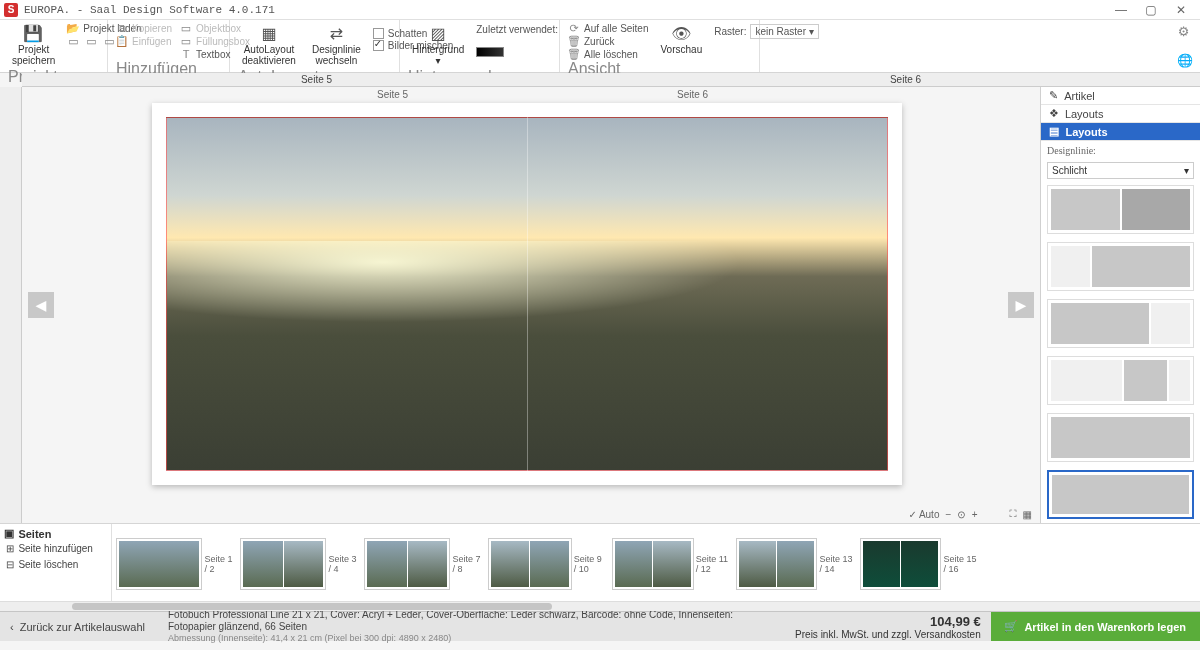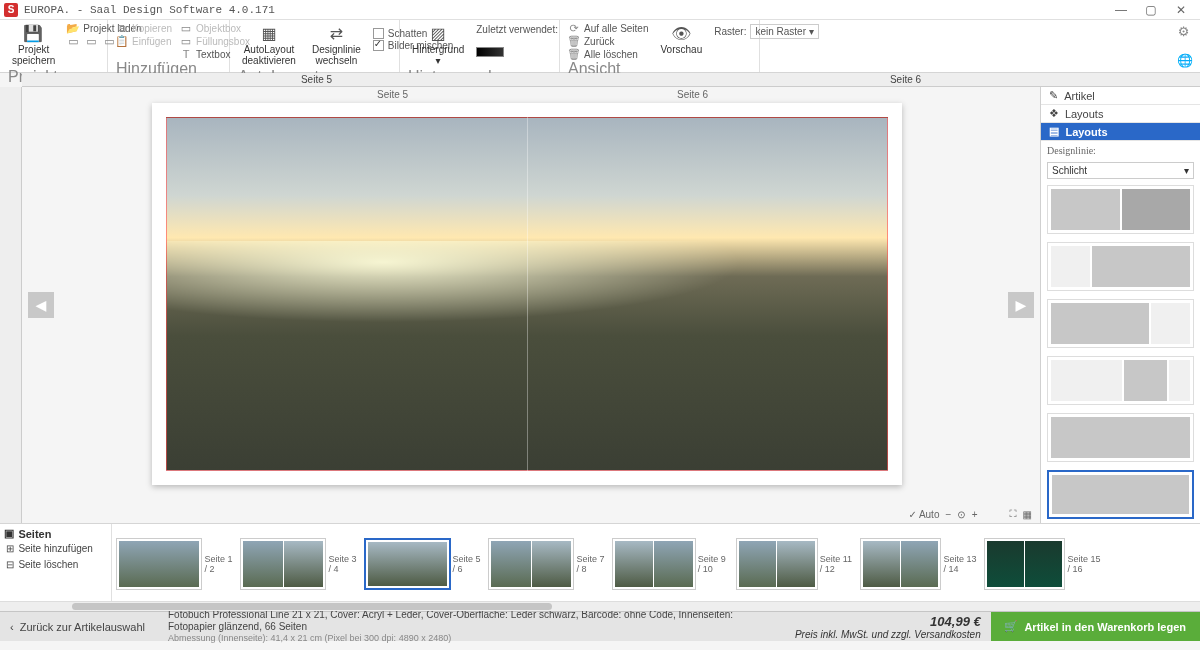--- a/index.html
+++ b/index.html
@@ -63,21 +63,21 @@
 .fs-thumb .ph { flex:1; background:linear-gradient(180deg,#8fa5b5,#5a6b52); }
 .fs-thumb .ph2 { flex:1; background:linear-gradient(180deg,#a7b9c4,#4e5b44); }
 .fs-thumb .ph3 { flex:1; background:linear-gradient(180deg,#1a3a2e,#0e4d3a); }
 .fs-lbl { font-size:9px; color:#666; }
 .hscroll { height:10px; background:#eee; border-top:1px solid #ddd; position:relative; }
 .hscroll .thumb { position:absolute; left:6%; width:40%; top:1px; bottom:1px; background:#c5c5c5; border-radius:4px; }
 .footer { height:30px; background:#e4e4e4; display:flex; align-items:center; border-top:1px solid #c5c5c5; }
 .back { display:flex; align-items:center; gap:6px; padding:0 10px; font-size:11px; color:#444; width:160px; }
 .fdesc { flex:1; padding:2px 8px; font-size:10px; color:#444; line-height:1.2; }
 .fdesc .sub { color:#888; font-size:9px; }
-.fprice { text-align:right; padding:0 10px; font-size:10px;font-style:italic; }
+.fprice { text-align:right; padding:0 10px; font-size:10px; }
 .fprice .amt { font-weight:bold; font-size:13px; }
 .cart-btn { background:#5aad3a; color:#fff; height:100%; display:flex; align-items:center; gap:6px; padding:0 14px; font-size:11px; font-weight:bold; }
 </style>
 </head>
 <body>
 
 <div class="titlebar">
   <div class="app-icon">S</div>
   <div class="title">EUROPA. - Saal Design Software 4.0.171</div>
   <div class="win-btns">
@@ -320,26 +320,20 @@
         </div>
         <div class="fs-lbl">Seite 1 / 2</div>
       </div>
     <div class="fs-page">
         <div class="fs-thumb">
           <div class="ph"></div>
           <div class="ph2"></div>
         </div>
         <div class="fs-lbl">Seite 3 / 4</div>
       </div>
-    <div class="fs-page sel">
-        <div class="fs-thumb">
-          <div class="ph2"></div>
-        </div>
-        <div class="fs-lbl">Seite 5 / 6</div>
-      </div>
     <div class="fs-page">
         <div class="fs-thumb">
           <div class="ph"></div>
           <div class="ph2"></div>
         </div>
         <div class="fs-lbl">Seite 7 / 8</div>
       </div>
     <div class="fs-page">
         <div class="fs-thumb">
           <div class="ph2"></div>

